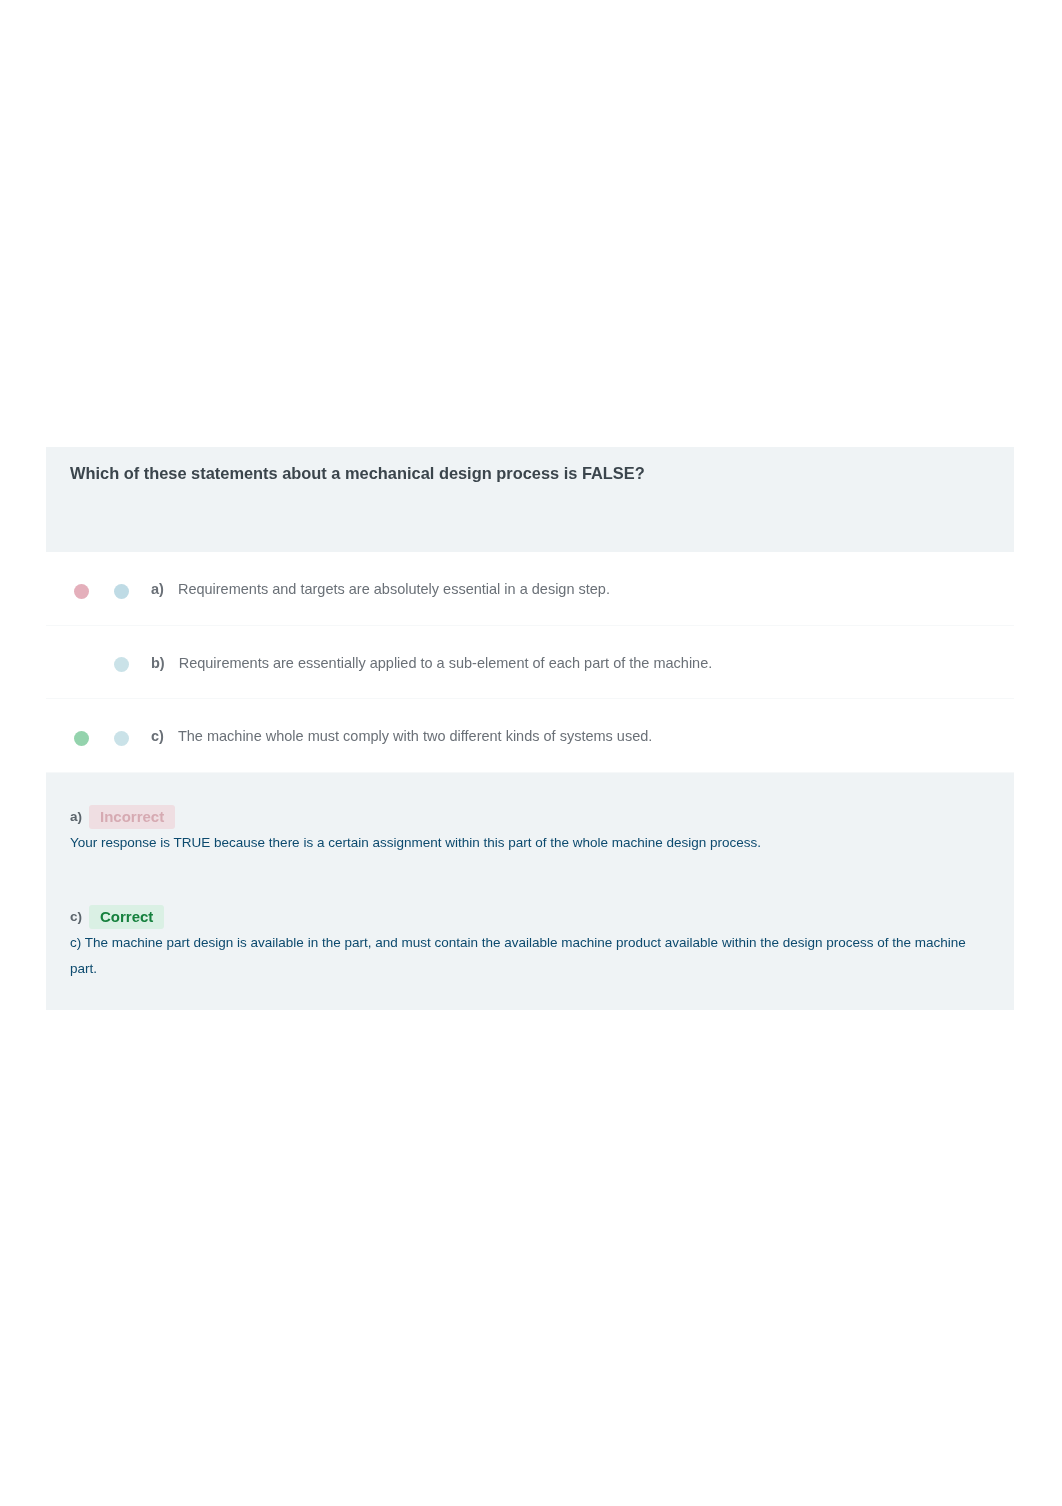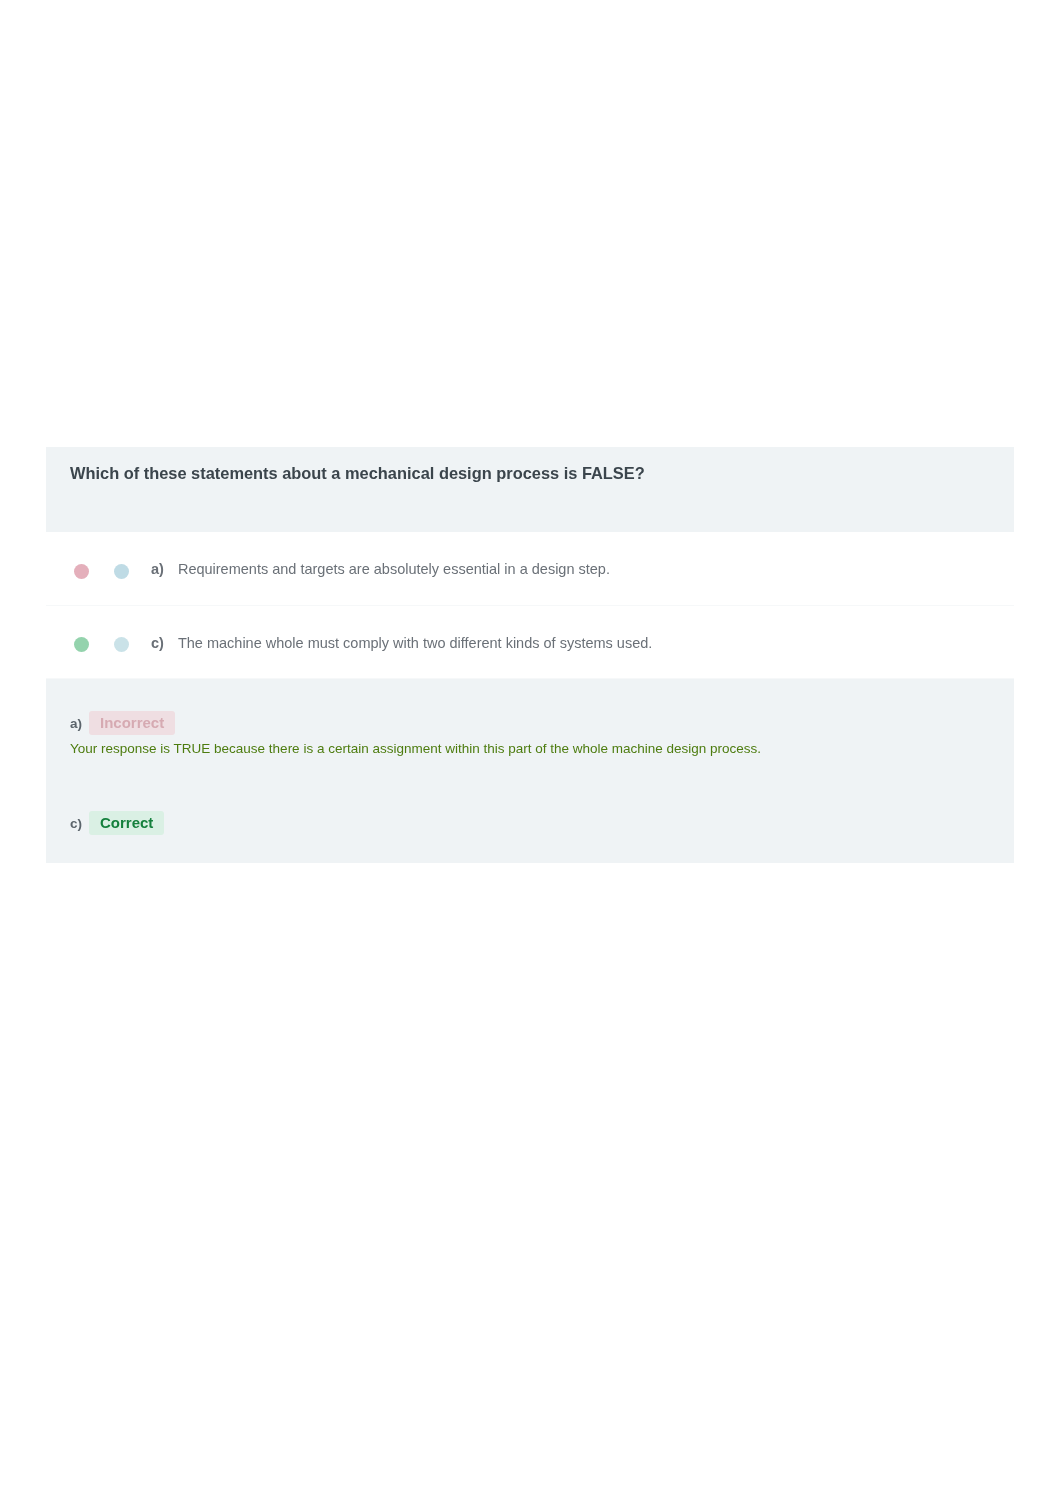--- a/index.html
+++ b/index.html
@@ -1,70 +1,76 @@
 <!DOCTYPE html>
 <html><head>
 <meta charset="utf-8">
 <style>
   html,body{margin:0;padding:0;background:#ffffff;}
   body{width:1062px;height:1506px;font-family:"Liberation Sans",sans-serif;-webkit-font-smoothing:antialiased;}
   .page{position:absolute;left:0;top:0;width:1062px;height:1506px;}
   .card{position:absolute;left:46px;top:447px;width:968px;}
-  .qhead{background:#eff3f5;height:85px;box-sizing:border-box;padding:15px 18px 0 24px;}
+  .qhead{background:#eff3f5;height:105px;box-sizing:border-box;padding:15px 18px 0 24px;}
   .qtitle{font-size:16.4px;font-weight:bold;color:#3b454c;line-height:1.4;}
   .opts{background:#ffffff;}
   .opt{display:flex;align-items:center;gap:0;padding:0 0 0 28px;height:73.5px;box-sizing:border-box;border-bottom:1px solid #f6f8f9;}
   .mark{width:15px;height:15px;border-radius:50%;flex:0 0 15px;margin-top:6px;}
   .mk-red{background:#e4afbb;}
   .mk-green{background:#94d3ad;}
   .mk-none{background:transparent;}
   .sel{width:15px;height:15px;border-radius:50%;flex:0 0 15px;margin-left:25px;margin-top:6px;}
   .sel-strong{background:#bfdbe5;}
   .sel-weak{background:#cae2e8;}
   .otext{margin-left:22px;font-size:14.5px;color:#6a7077;margin-top:2px;text-align:right;}
   .olabel{margin-right:14px;}
   .exp{background:#eff3f5;padding:32px 20px 28px 24px;}
   .fbblock{margin-bottom:0;}
   .fbblock+.fbblock{margin-top:49px;}
   .fbhead{display:flex;align-items:center;height:24px;}
   .fblabel{font-size:13.5px;font-weight:bold;color:#5b646b;margin-right:7px;}
   .badge{display:inline-block;font-size:15px;font-weight:bold;line-height:24px;height:24px;padding:0 11px;border-radius:3px;color:#fff;box-sizing:border-box;}
   .b-red{background:#efdee2;color:#d6aab2;}
   .b-green{background:#daf0e4;color:#15803d;}
-  .exptext{font-size:13.5px;color:#4d7c0f;margin-top:1px;line-height:1.95;}
+  .exptext{font-size:13.5px;color:#0c4a6e;margin-top:1px;line-height:1.95;}
 </style>
 </head>
 <body>
 
 <div class="page">
   <div class="card">
     <div class="qhead">
       <div class="qtitle">Which of these statements about a mechanical design process is FALSE?</div>
     </div>
     <div class="opts" id="opts">
         <div class="opt">
           <span class="mark mk-red"></span>
           <span class="sel sel-strong"></span>
           <span class="otext"><b class="olabel">a)</b><span>Requirements and targets are absolutely essential in a design step.</span></span>
+        </div>
+        <div class="opt">
+          <span class="mark mk-none"></span>
+          <span class="sel sel-weak"></span>
+          <span class="otext"><b class="olabel">b)</b><span>Requirements are essentially applied to a sub-element of each part of the machine.</span></span>
         </div>
         <div class="opt">
           <span class="mark mk-green"></span>
           <span class="sel sel-weak"></span>
           <span class="otext"><b class="olabel">c)</b><span>The machine whole must comply with two different kinds of systems used.</span></span>
         </div>
       </div>
     <div class="exp" id="exp">
         <div class="fbblock">
           <div class="fbhead">
             <span class="fblabel">a)</span>
             <span class="badge b-red">Incorrect</span>
           </div>
           <div class="exptext">Your response is TRUE because there is a certain assignment within this part of the whole machine design process.</div>
         </div>
         <div class="fbblock">
           <div class="fbhead">
             <span class="fblabel">c)</span>
             <span class="badge b-green">Correct</span>
           </div>
+          <div class="exptext">c) The machine part design is available in the part, and must contain the available machine product available within the design process of the machine part.</div>
         </div>
       </div>
   </div>
 </div>
 
 </body></html>

